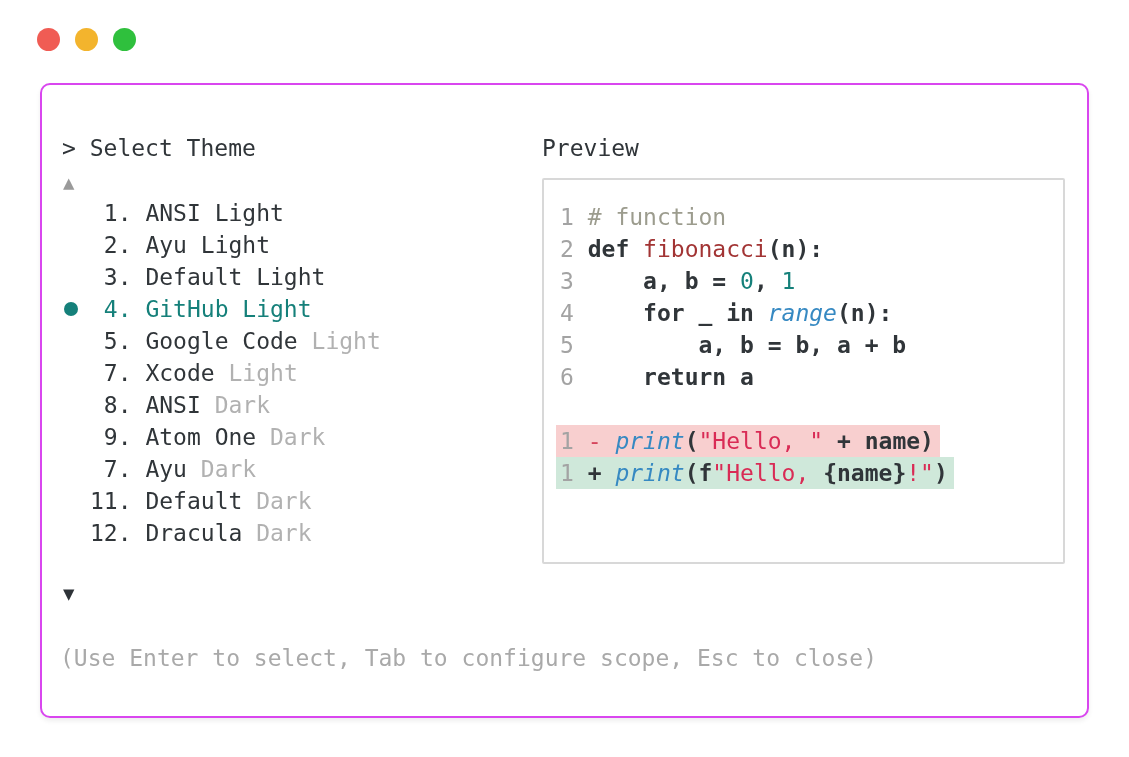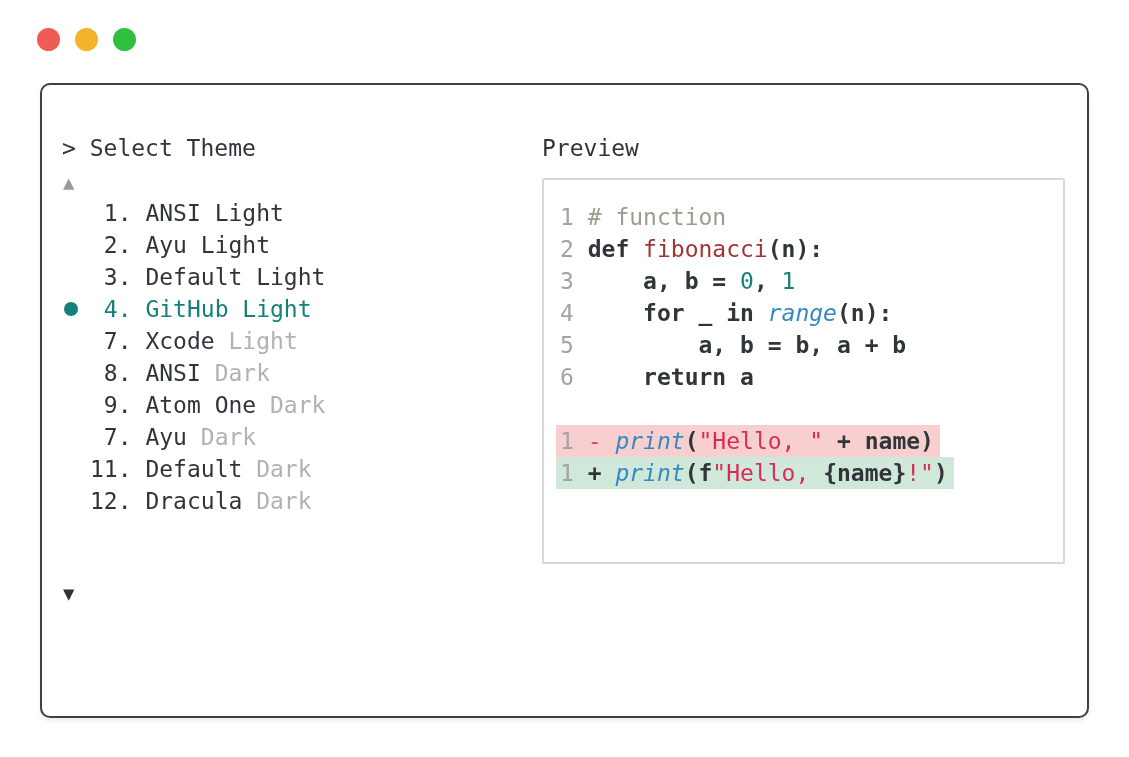--- a/index.html
+++ b/index.html
@@ -9,21 +9,21 @@
   
   .traffic-lights { position: absolute; left: 37px; top: 28px; display: flex; gap: 15px; }
   .light { width: 23px; height: 23px; border-radius: 50%; }
   .light-close    { background: var(--close-red); }
   .light-minimize { background: var(--minimize-yellow); }
   .light-zoom     { background: var(--zoom-green); }
 
   
   .panel {
     position: absolute; left: 40px; top: 83px; width: 1049px; height: 635px;
-    background: #ffffff; border: 2px solid #404040; border-radius: 10px;
+    background: #ffffff; border: 2px solid #d946ef; border-radius: 10px;
     box-shadow: 0 3px 5px rgba(0,0,0,0.07);
     font-size: 23px; color: var(--text-dark);
   }
 
   .picker-title { position: absolute; left: 20px; top: 50px; line-height: 26px; white-space: pre; }
   .preview-label { position: absolute; left: 500px; top: 50px; line-height: 26px; }
 
   .scroll-up    { position: absolute; left: 21px; top: 86px;  font-size: 19px; line-height: 22px; color: #9a9a9a; cursor: pointer; }
   .scroll-down  { position: absolute; left: 21px; top: 497px; font-size: 19px; line-height: 22px; color: #2e3338; cursor: pointer; }
 
@@ -73,26 +73,28 @@
 <div class="panel">
   <div class="picker-title">&gt; Select Theme</div>
   <div class="preview-label">Preview</div>
 
   <div class="scroll-up">▲</div>
   <div class="theme-list">
       <div class="theme-row"><span class="num">1</span>. <span>ANSI Light</span></div>
       <div class="theme-row"><span class="num">2</span>. <span>Ayu Light</span></div>
       <div class="theme-row"><span class="num">3</span>. <span>Default Light</span></div>
       <div class="theme-row selected"><div class="dot"></div><span class="num">4</span>. <span>GitHub Light</span></div>
+      <div class="theme-row"><span class="num">5</span>. <span>Google Code</span><span class="muted"> Light</span></div>
       <div class="theme-row"><span class="num">7</span>. <span>Xcode</span><span class="muted"> Light</span></div>
       <div class="theme-row"><span class="num">8</span>. <span>ANSI</span><span class="muted"> Dark</span></div>
       <div class="theme-row"><span class="num">9</span>. <span>Atom One</span><span class="muted"> Dark</span></div>
       <div class="theme-row"><span class="num">7</span>. <span>Ayu</span><span class="muted"> Dark</span></div>
       <div class="theme-row"><span class="num">11</span>. <span>Default</span><span class="muted"> Dark</span></div>
       <div class="theme-row"><span class="num">12</span>. <span>Dracula</span><span class="muted"> Dark</span></div>
     </div>
   <div class="scroll-down">▼</div>
 
   <div class="preview-pane">
     <div class="code-block"><div class="code-line"><span class="line-num">1</span> <span class="seg-comment"># function</span></div><div class="code-line"><span class="line-num">2</span> <span class="seg-text">def </span><span class="seg-func">fibonacci</span><span class="seg-text">(n):</span></div><div class="code-line"><span class="line-num">3</span> <span class="seg-text">    a, b = </span><span class="seg-num">0</span><span class="seg-text">, </span><span class="seg-num">1</span></div><div class="code-line"><span class="line-num">4</span> <span class="seg-text">    for _ in </span><span class="seg-builtin">range</span><span class="seg-text">(n):</span></div><div class="code-line"><span class="line-num">5</span> <span class="seg-text">        a, b = b, a + b</span></div><div class="code-line"><span class="line-num">6</span> <span class="seg-text">    return a</span></div><div class="blank-line"></div><div class="diff-line diff-removed"><span class="diff-bg"><span class="line-num">1</span> <span class="seg-marker-removed">- </span><span class="seg-builtin">print</span><span class="seg-text">(</span><span class="seg-string">"Hello, "</span><span class="seg-text"> + name)</span></span></div><div class="diff-line diff-added"><span class="diff-bg"><span class="line-num">1</span> <span class="seg-text">+ </span><span class="seg-builtin">print</span><span class="seg-text">(f</span><span class="seg-string">"Hello, </span><span class="seg-text">{name}</span><span class="seg-string">!"</span><span class="seg-text">)</span></span></div></div>
   </div>
 
+  <div class="help-text">(Use Enter to select, Tab to configure scope, Esc to close)</div>
 </div>
 
 </body></html>

